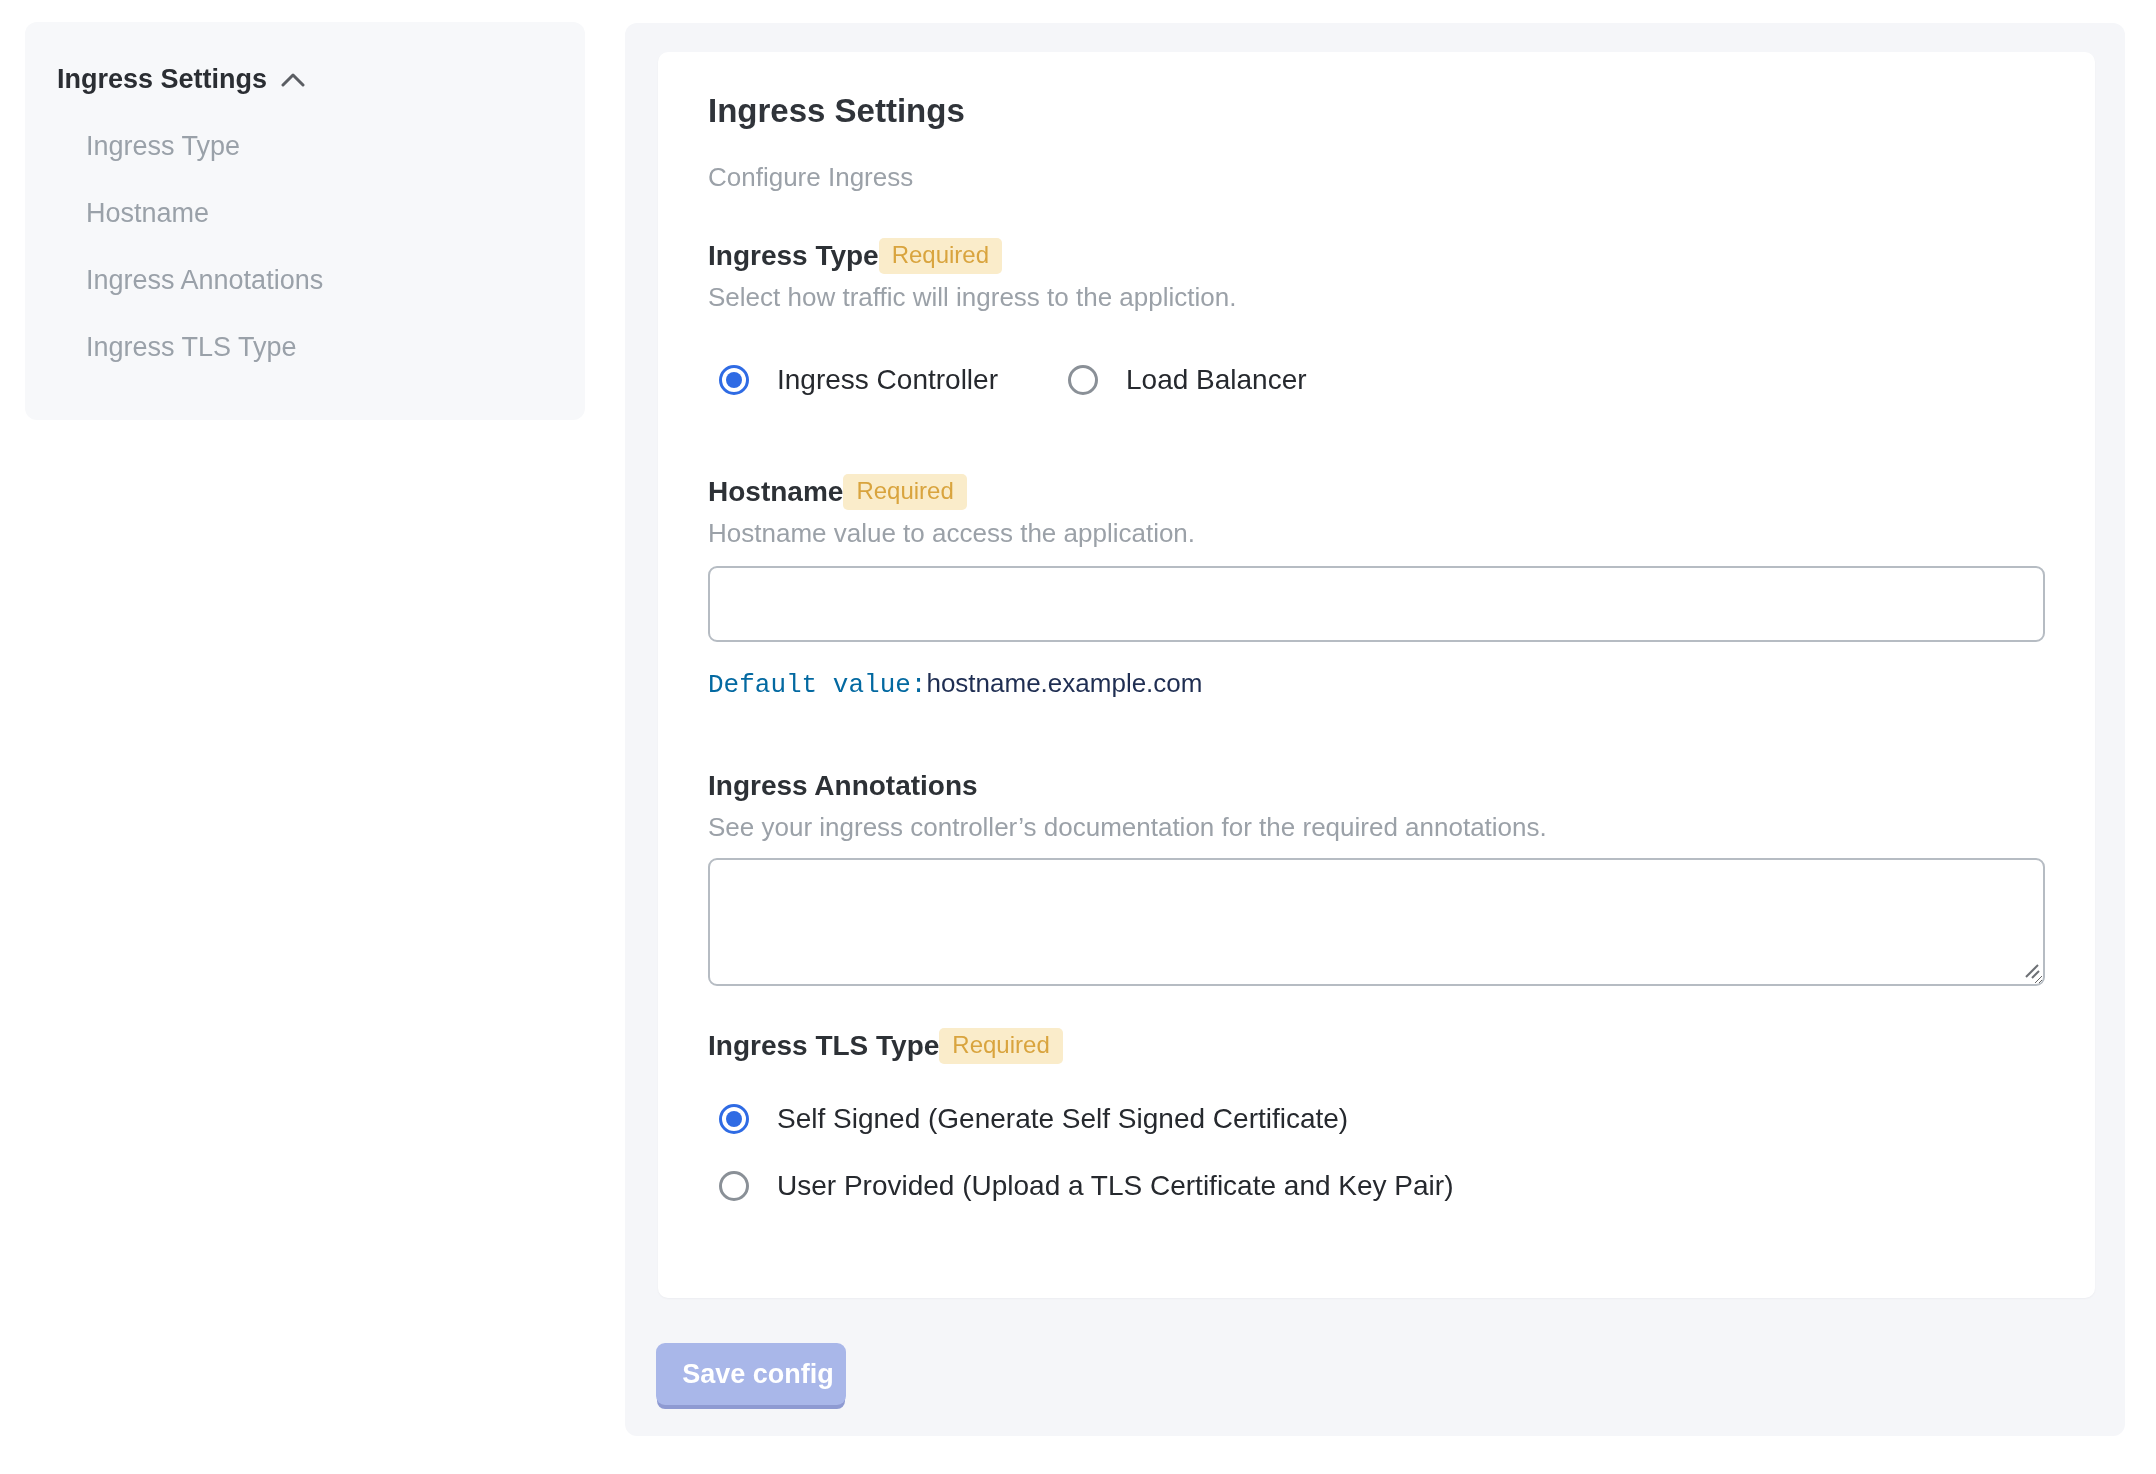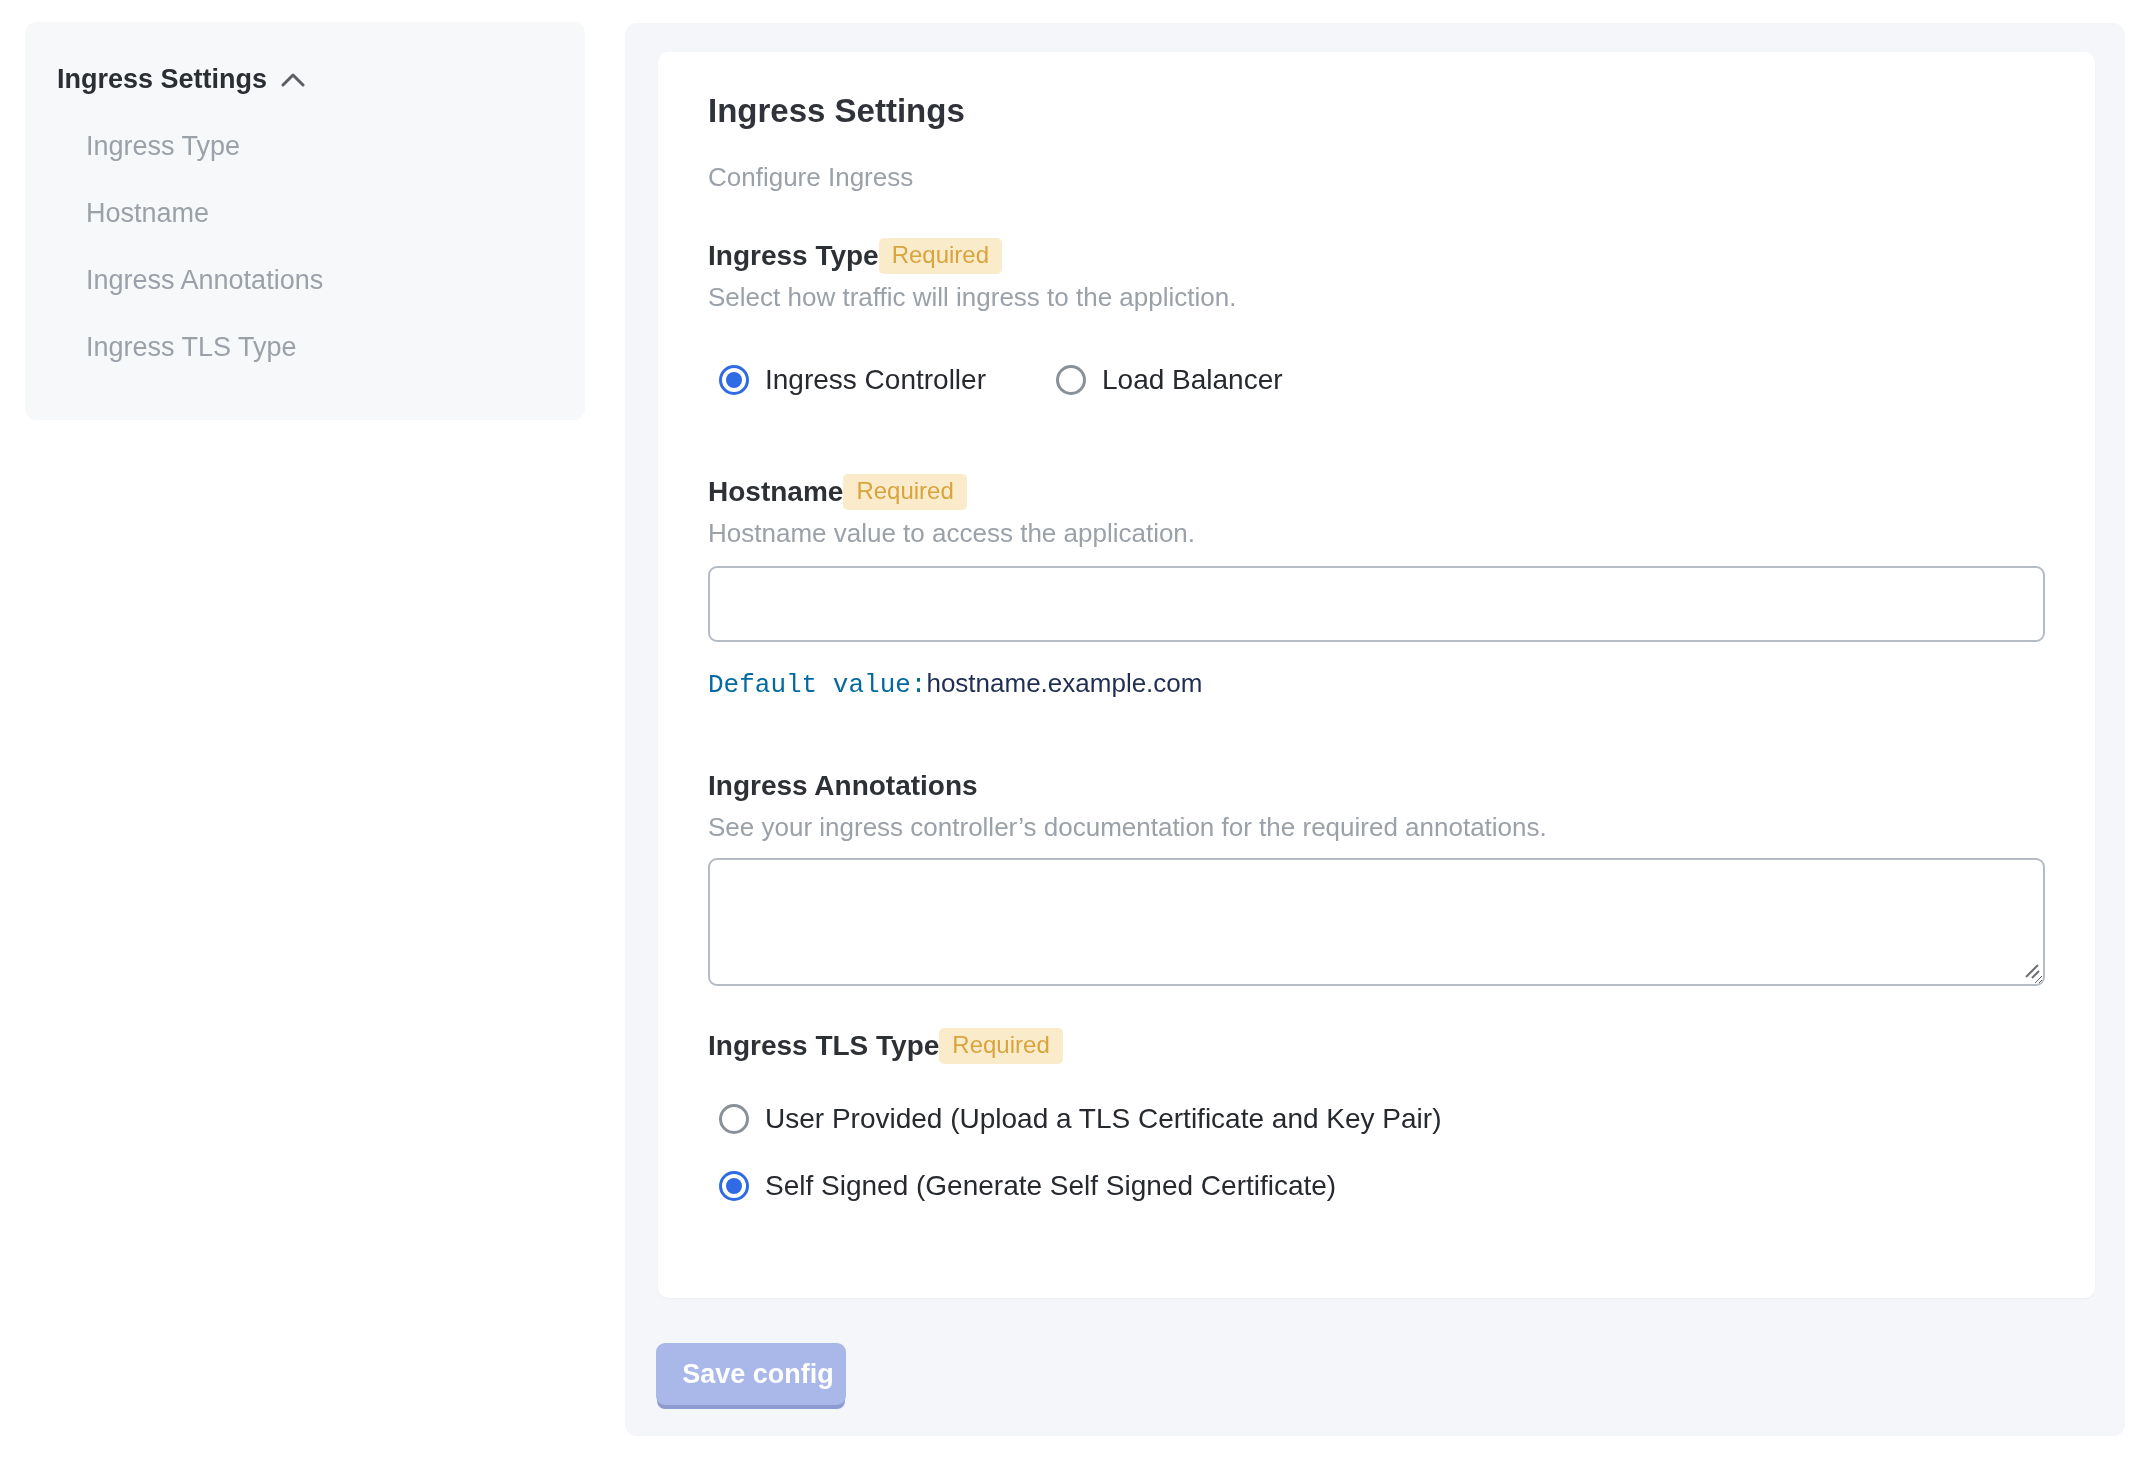--- a/index.html
+++ b/index.html
@@ -95,21 +95,21 @@
   .sec-annotations  { margin-top: 66px; }
   .sec-tls          { margin-top: 42px; }
 
   
   .radio-row-horizontal {
     margin-top: 48px;
     display: flex; align-items: center; gap: 70px;
     padding-left: 11px;
   }
   .radio-option {
-    display: flex; align-items: center; gap: 16px;
+    display: flex; align-items: center; gap: 28px;
     cursor: pointer;
   }
   .radio-circle {
     width: 30px; height: 30px;
     border-radius: 50%;
     border: 3px solid #8a9097;
     background: #ffffff;
     position: relative;
     flex: 0 0 auto;
   }
@@ -254,26 +254,26 @@
       </div>
     </div>
 
     <div class="sec-tls">
       <div class="section-heading-row">
         <span class="section-heading">Ingress TLS Type</span>
         <span class="required-badge">Required</span>
       </div>
       <div class="radio-stack">
         <div class="radio-option">
+          <span class="radio-circle checked"></span>
+          <span class="radio-label">Self Signed (Generate Self Signed Certificate)</span>
+        </div>
+        <div class="radio-option">
           <span class="radio-circle"></span>
           <span class="radio-label">User Provided (Upload a TLS Certificate and Key Pair)</span>
         </div>
-        <div class="radio-option">
-          <span class="radio-circle checked"></span>
-          <span class="radio-label">Self Signed (Generate Self Signed Certificate)</span>
-        </div>
       </div>
     </div>
 
   </div>
 
   <button class="save-button">Save config</button>
 </section>
 
 </body></html>

